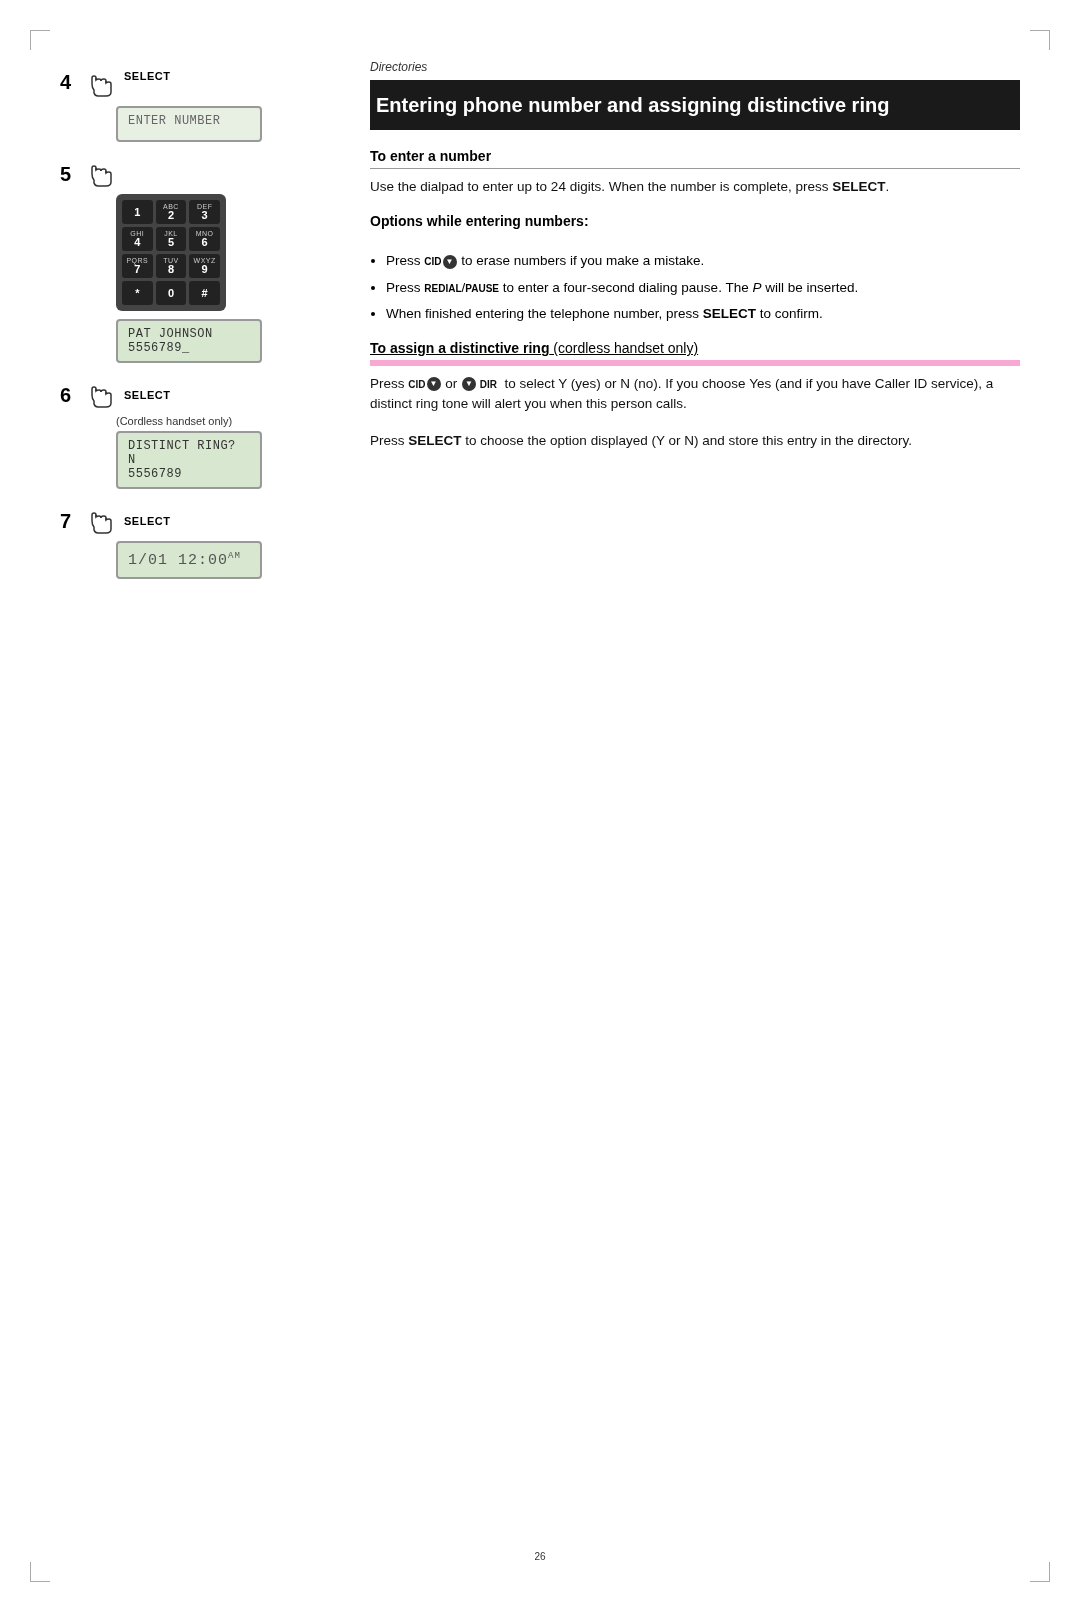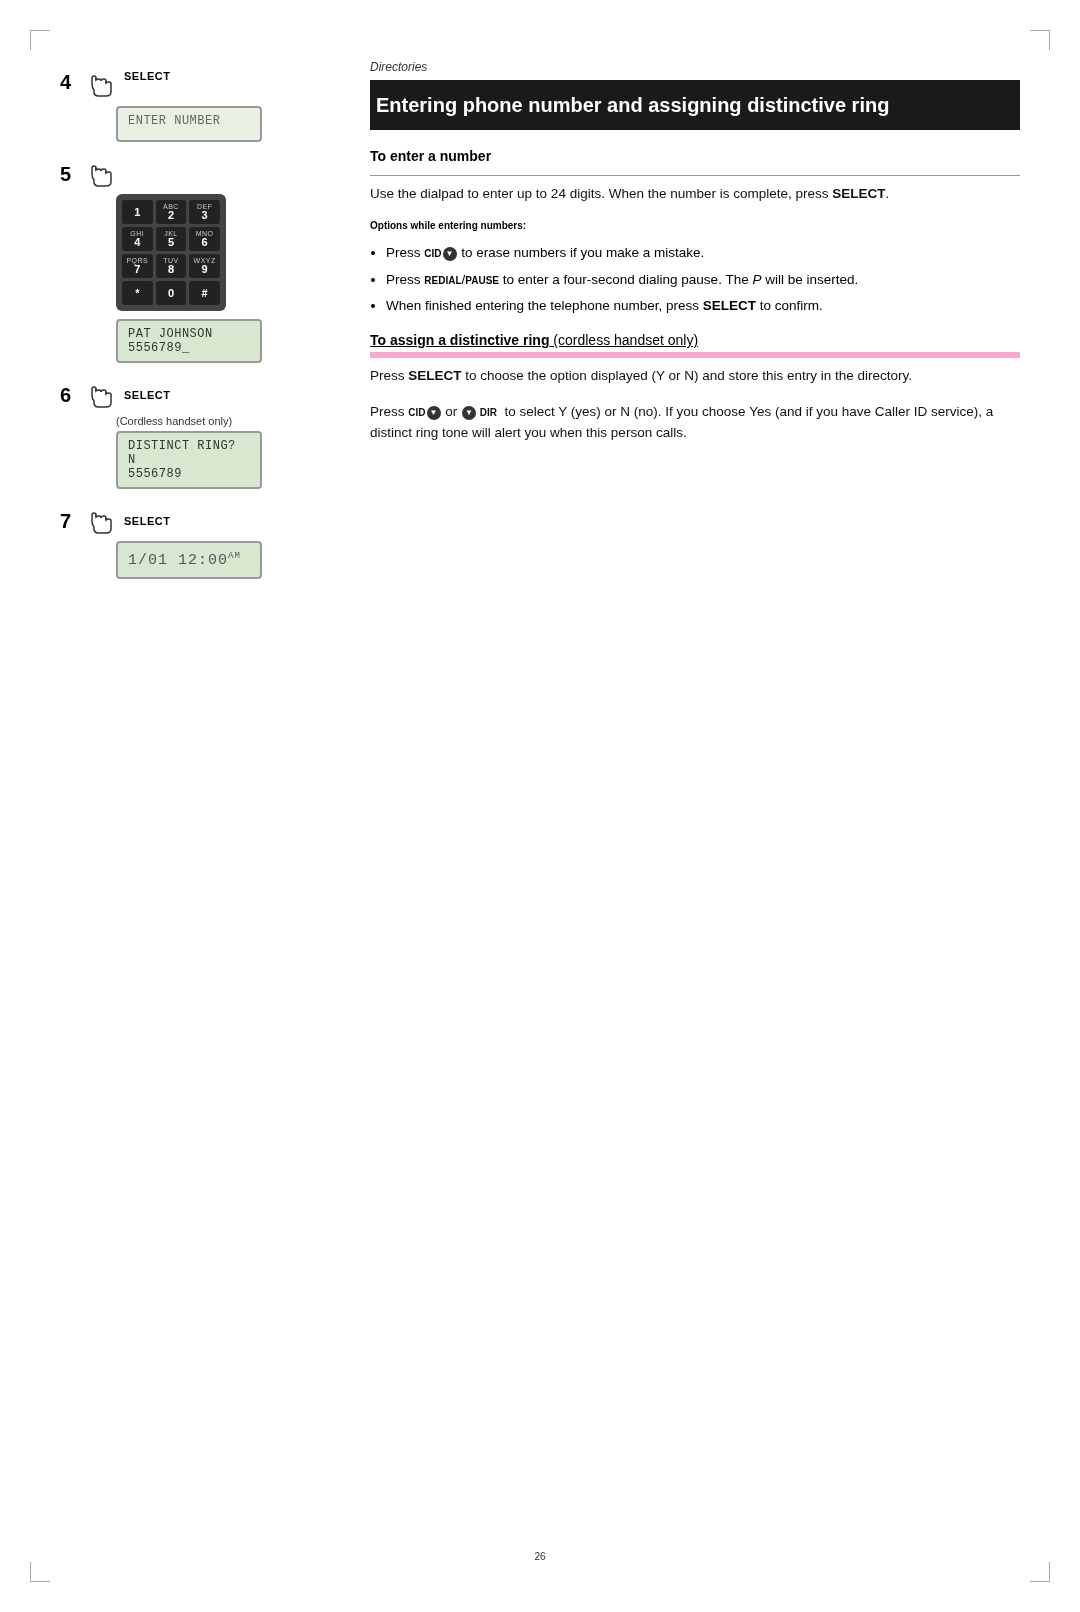--- a/index.html
+++ b/index.html
@@ -189,35 +189,35 @@
       font-weight: bold;
       padding: 12px 6px;
       margin-bottom: 18px;
       line-height: 1.3;
     }
 
     .subsection-title {
       font-size: 14px;
       font-weight: bold;
       border-bottom: 1px solid #999;
-      padding-bottom: 11px;
+      padding-bottom: 4px;
       margin-bottom: 8px;
     }
 
     .body-text {
       font-size: 13.5px;
       line-height: 1.5;
       margin-bottom: 16px;
       color: #111;
     }
 
     .subsection-title2 {
-      font-size: 10px;
-      font-weight: bold;
-      margin-bottom: 12px;
+      font-size: 14px;
+      font-weight: bold;
+      margin-bottom: 22px;
     }
 
     .bullet-list {
       margin-left: 16px;
       margin-bottom: 16px;
     }
 
     .bullet-list li {
       font-size: 13.5px;
       line-height: 1.5;
@@ -422,24 +422,24 @@
       <li>
         When finished entering the telephone number, press <strong>SELECT</strong> to confirm.
       </li>
     </ul>
 
     <div class="assign-title">
       <strong class="assign-title-bold">To assign a distinctive ring</strong><span class="assign-title-normal"> (cordless handset only)</span>
     </div>
 
     <p class="body-text">
+      Press <span class="small-caps">CID</span><span class="circle-btn">▼</span> or <span class="circle-btn">▼</span><span class="small-caps"> DIR</span>&nbsp; to select Y (yes) or N (no). If you choose Yes (and if you have Caller ID service), a distinct ring tone will alert you when this person calls.
+    </p>
+
+    <p class="body-text">
       Press <strong>SELECT</strong> to choose the option displayed (Y or N) and store this entry in the directory.
     </p>
 
-    <p class="body-text">
-      Press <span class="small-caps">CID</span><span class="circle-btn">▼</span> or <span class="circle-btn">▼</span><span class="small-caps"> DIR</span>&nbsp; to select Y (yes) or N (no). If you choose Yes (and if you have Caller ID service), a distinct ring tone will alert you when this person calls.
-    </p>
-
   </div>
 
   <div class="page-number">26</div>
 
 </div>
 
 </body></html>

